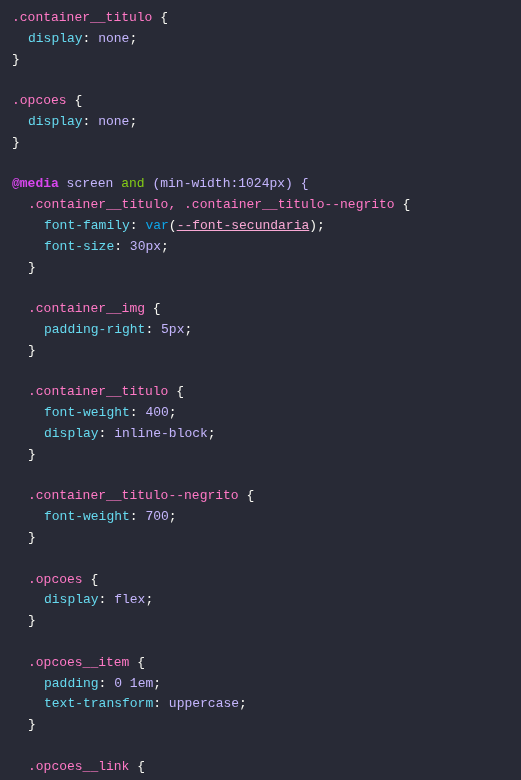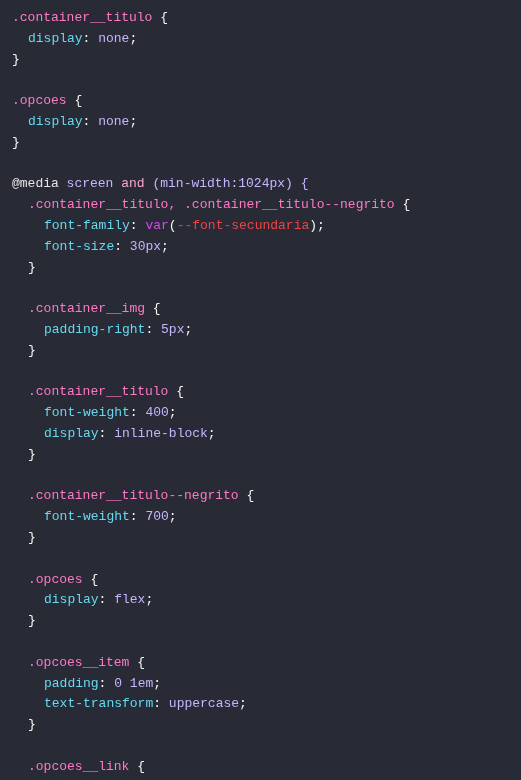--- a/index.html
+++ b/index.html
@@ -29,21 +29,21 @@
       padding: 0 4px;
       min-height: 20px;
     }
 
     
     .selector { color: #ff79c6; }
     .property { color: #66d9ef; font-family: Liberation Mono, monospace; }
     .value { color: #c4b5fd; }
     .number { color: #c4b5fd; }
     .punct { color: #f8f8f2; }
-    .keyword { color: #f9a8d4; }
-    .at-rule { color: #e5e5e5; }
-    .var-func { color: #d946ef; }
-    .var-name { color: #ef4444; }
+    .keyword { color: #84cc16; }
+    .at-rule { color: #d946ef; font-weight: bold; }
+    .var-func { color: #0ea5e9; }
+    .var-name { color: #f9a8d4; text-decoration: underline; }
   </style>
 </head>
 <body>
 
 <div class="code-container"><span class="line" style="padding-left: 12px;"><span class="selector">.container__titulo</span><span class="punct"> {</span></span><span class="line" style="padding-left: 28px;"><span class="property">display</span><span class="punct">: </span><span class="value">none</span><span class="punct">;</span></span><span class="line" style="padding-left: 12px;"><span class="punct">}</span></span><span class="line" style="padding-left: 12px;">&nbsp;</span><span class="line" style="padding-left: 12px;"><span class="selector">.opcoes</span><span class="punct"> {</span></span><span class="line" style="padding-left: 28px;"><span class="property">display</span><span class="punct">: </span><span class="value">none</span><span class="punct">;</span></span><span class="line" style="padding-left: 12px;"><span class="punct">}</span></span><span class="line" style="padding-left: 12px;">&nbsp;</span><span class="line" style="padding-left: 12px;"><span class="at-rule">@media</span><span class="value"> screen </span><span class="keyword">and</span><span class="value"> (min-width:</span><span class="number">1024</span><span class="value">px) {</span></span><span class="line" style="padding-left: 28px;"><span class="selector">.container__titulo, .container__titulo--negrito</span><span class="punct"> {</span></span><span class="line" style="padding-left: 44px;"><span class="property">font-family</span><span class="punct">: </span><span class="var-func">var</span><span class="punct">(</span><span class="var-name">--font-secundaria</span><span class="punct">);</span></span><span class="line" style="padding-left: 44px;"><span class="property">font-size</span><span class="punct">: </span><span class="number">30</span><span class="value">px</span><span class="punct">;</span></span><span class="line" style="padding-left: 28px;"><span class="punct">}</span></span><span class="line" style="padding-left: 12px;">&nbsp;</span><span class="line" style="padding-left: 28px;"><span class="selector">.container__img</span><span class="punct"> {</span></span><span class="line" style="padding-left: 44px;"><span class="property">padding-right</span><span class="punct">: </span><span class="number">5</span><span class="value">px</span><span class="punct">;</span></span><span class="line" style="padding-left: 28px;"><span class="punct">}</span></span><span class="line" style="padding-left: 12px;">&nbsp;</span><span class="line" style="padding-left: 28px;"><span class="selector">.container__titulo</span><span class="punct"> {</span></span><span class="line" style="padding-left: 44px;"><span class="property">font-weight</span><span class="punct">: </span><span class="number">400</span><span class="punct">;</span></span><span class="line" style="padding-left: 44px;"><span class="property">display</span><span class="punct">: </span><span class="value">inline-block</span><span class="punct">;</span></span><span class="line" style="padding-left: 28px;"><span class="punct">}</span></span><span class="line" style="padding-left: 12px;">&nbsp;</span><span class="line" style="padding-left: 28px;"><span class="selector">.container__titulo--negrito</span><span class="punct"> {</span></span><span class="line" style="padding-left: 44px;"><span class="property">font-weight</span><span class="punct">: </span><span class="number">700</span><span class="punct">;</span></span><span class="line" style="padding-left: 28px;"><span class="punct">}</span></span><span class="line" style="padding-left: 12px;">&nbsp;</span><span class="line" style="padding-left: 28px;"><span class="selector">.opcoes</span><span class="punct"> {</span></span><span class="line" style="padding-left: 44px;"><span class="property">display</span><span class="punct">: </span><span class="value">flex</span><span class="punct">;</span></span><span class="line" style="padding-left: 28px;"><span class="punct">}</span></span><span class="line" style="padding-left: 12px;">&nbsp;</span><span class="line" style="padding-left: 28px;"><span class="selector">.opcoes__item</span><span class="punct"> {</span></span><span class="line" style="padding-left: 44px;"><span class="property">padding</span><span class="punct">: </span><span class="number">0</span><span class="value"> 1</span><span class="value">em</span><span class="punct">;</span></span><span class="line" style="padding-left: 44px;"><span class="property">text-transform</span><span class="punct">: </span><span class="value">uppercase</span><span class="punct">;</span></span><span class="line" style="padding-left: 28px;"><span class="punct">}</span></span><span class="line" style="padding-left: 12px;">&nbsp;</span><span class="line" style="padding-left: 28px;"><span class="selector">.opcoes__link</span><span class="punct"> {</span></span><span class="line" style="padding-left: 44px;"><span class="property">text-decoration</span><span class="punct">: </span><span class="value">none</span><span class="punct">;</span></span></div>
 
 </body></html>

